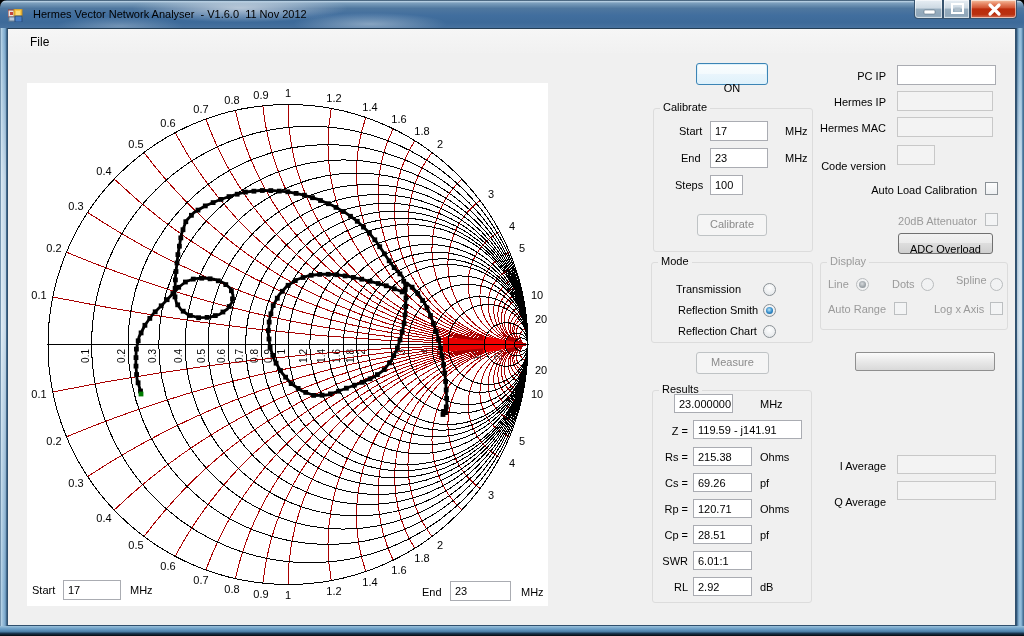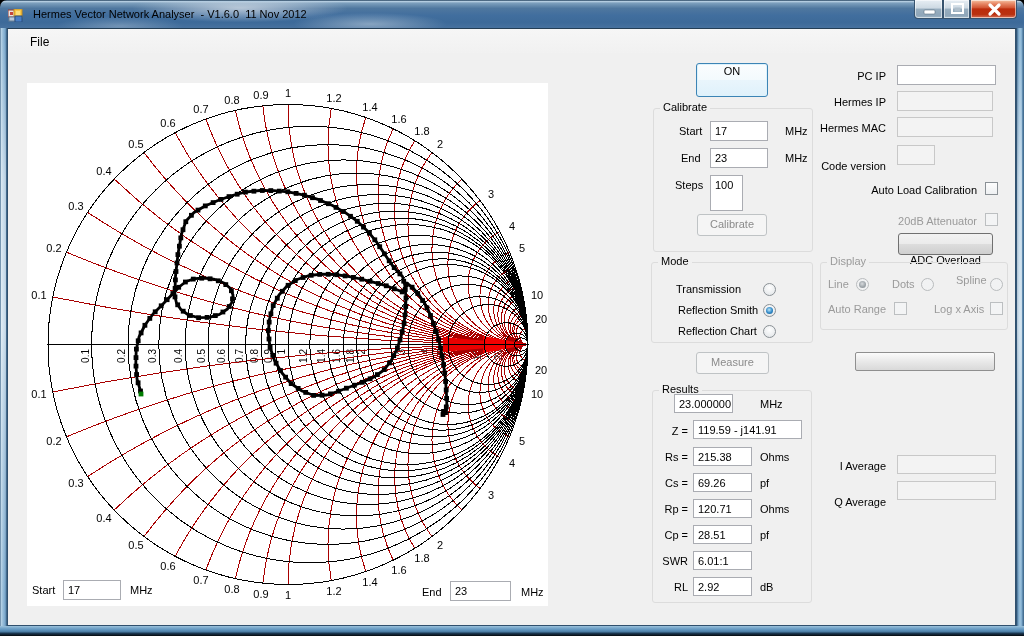--- a/index.html
+++ b/index.html
@@ -372,33 +372,33 @@
       <rect x="414.1" y="326.0" width="6.8" height="6" fill="#000"></rect>
     </svg>
 <div class="abs lbl" style="left:5px;top:501px">Start</div>
 <div class="abs tb" style="left:36px;top:497px;width:58px;height:20px">17</div>
 <div class="abs lbl" style="left:103px;top:501px">MHz</div>
 <div class="abs lbl" style="left:395px;top:503px">End</div>
 <div class="abs tb" style="left:423px;top:498px;width:61px;height:20px">23</div>
 <div class="abs lbl" style="left:494px;top:503px">MHz</div>
 </div>
 
-<div class="abs btn" style="left:696px;top:63px;width:72px;height:34px;border:1px solid #3c84b5;background:linear-gradient(180deg,#fbfdfe 0%,#f3fafd 50%,#e9f5fc 50%,#dff1fb 100%);box-shadow:inset 0 0 0 1px #ddf2fc;padding-top:1px">ON</div>
+<div class="abs btn" style="left:696px;top:63px;width:72px;height:22px;border:1px solid #3c84b5;background:linear-gradient(180deg,#fbfdfe 0%,#f3fafd 50%,#e9f5fc 50%,#dff1fb 100%);box-shadow:inset 0 0 0 1px #ddf2fc;padding-top:18px">ON</div>
 
 <div class="abs grp" style="left:653px;top:108px;width:160px;height:144px">
     <div class="gcap">Calibrate</div>
   </div>
 <div class="abs lbl" style="left:679px;top:125px">Start</div>
 <div class="abs tb" style="left:710px;top:121px;width:58px;height:20px">17</div>
 <div class="abs lbl" style="left:785px;top:125px">MHz</div>
 <div class="abs lbl" style="left:681px;top:152px">End</div>
 <div class="abs tb" style="left:710px;top:148px;width:58px;height:20px">23</div>
 <div class="abs lbl" style="left:785px;top:152px">MHz</div>
 <div class="abs lbl" style="left:675px;top:179px">Steps</div>
-<div class="abs tb" style="left:710px;top:175px;width:33px;height:36px">100</div>
+<div class="abs tb" style="left:710px;top:175px;width:33px;height:20px">100</div>
 <div class="abs btn btnd" style="left:697px;top:214px;width:70px;height:22px;padding-top:3px">Calibrate</div>
 
 <div class="abs grp" style="left:651px;top:262px;width:162px;height:81px">
     <div class="gcap">Mode</div>
   </div>
 <div class="abs lbl" style="left:676px;top:283px">Transmission</div>
 <div class="abs radio" style="left:763px;top:283px"></div>
 <div class="abs lbl" style="left:678px;top:304px">Reflection Smith</div>
 <div class="abs radio sel" style="left:763px;top:304px"></div>
 <div class="abs lbl" style="left:678px;top:325px">Reflection Chart</div>
@@ -437,21 +437,21 @@
 <div class="abs lbl rlab" style="left:760px;width:126px;top:96px">Hermes IP</div>
 <div class="abs tb tbd" style="left:897px;top:91px;width:96px;height:20px"></div>
 <div class="abs lbl rlab" style="left:760px;width:126px;top:122px">Hermes MAC</div>
 <div class="abs tb tbd" style="left:897px;top:117px;width:96px;height:20px"></div>
 <div class="abs lbl rlab" style="left:760px;width:126px;top:160px">Code version</div>
 <div class="abs tb tbd" style="left:897px;top:145px;width:38px;height:20px"></div>
 <div class="abs lbl rlab" style="left:760px;width:217px;top:184px">Auto Load Calibration</div>
 <div class="abs chk" style="left:985px;top:182px"></div>
 <div class="abs lbl glbl rlab" style="left:760px;width:217px;top:215px">20dB Attenuator</div>
 <div class="abs chk dis" style="left:985px;top:213px"></div>
-<div class="abs btn" style="left:898px;top:233px;width:95px;height:21px;border-color:#707070;padding-top:20px">ADC Overload</div>
+<div class="abs btn" style="left:898px;top:233px;width:95px;height:21px;border-color:#707070;padding-top:9px">ADC Overload</div>
 
 <div class="abs grp" style="left:820px;top:262px;width:188px;height:68px">
     <div class="gcap glbl" style="color:#9a9a9a">Display</div>
   </div>
 <div class="abs lbl glbl" style="left:828px;top:278px">Line</div>
 <div class="abs radio dis sel" style="left:856px;top:278px"></div>
 <div class="abs lbl glbl" style="left:892px;top:278px">Dots</div>
 <div class="abs radio dis" style="left:921px;top:278px"></div>
 <div class="abs lbl glbl" style="left:956px;top:274px">Spline</div>
 <div class="abs radio dis" style="left:990px;top:278px"></div>

